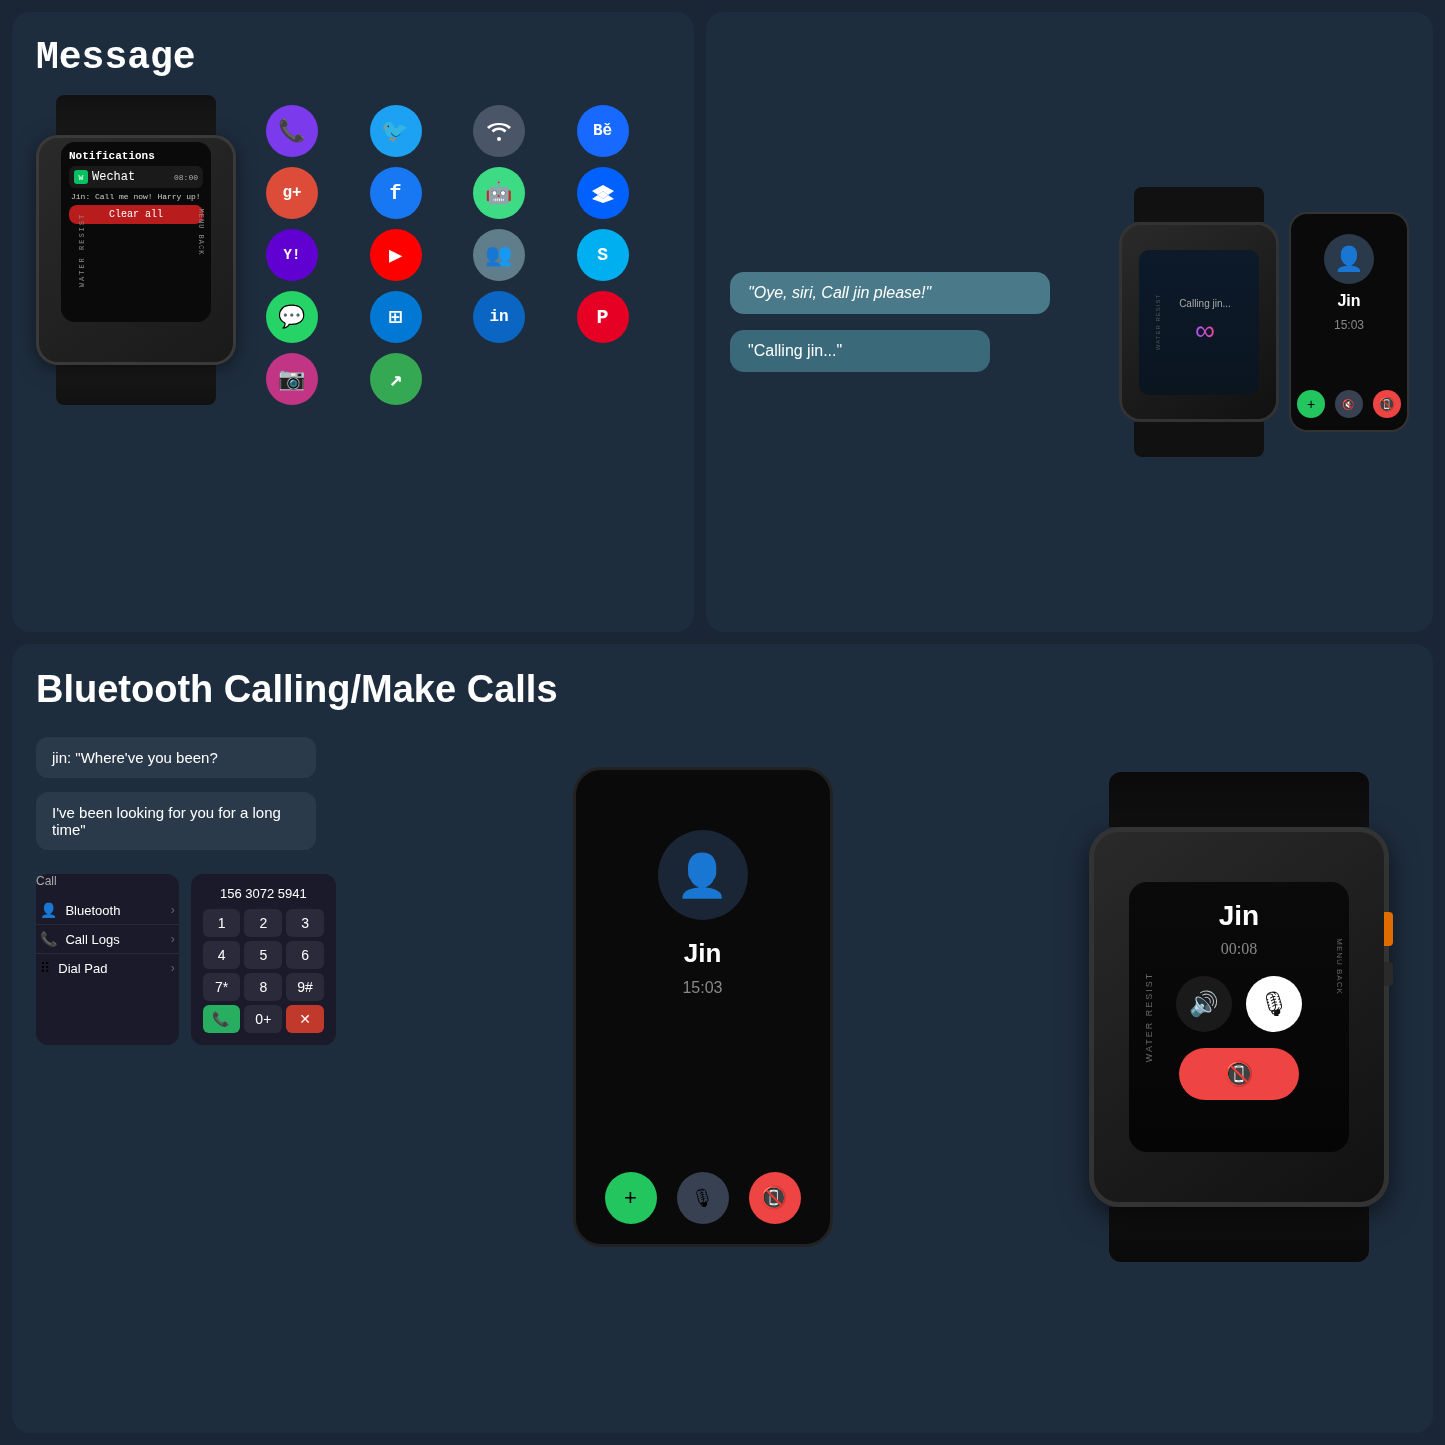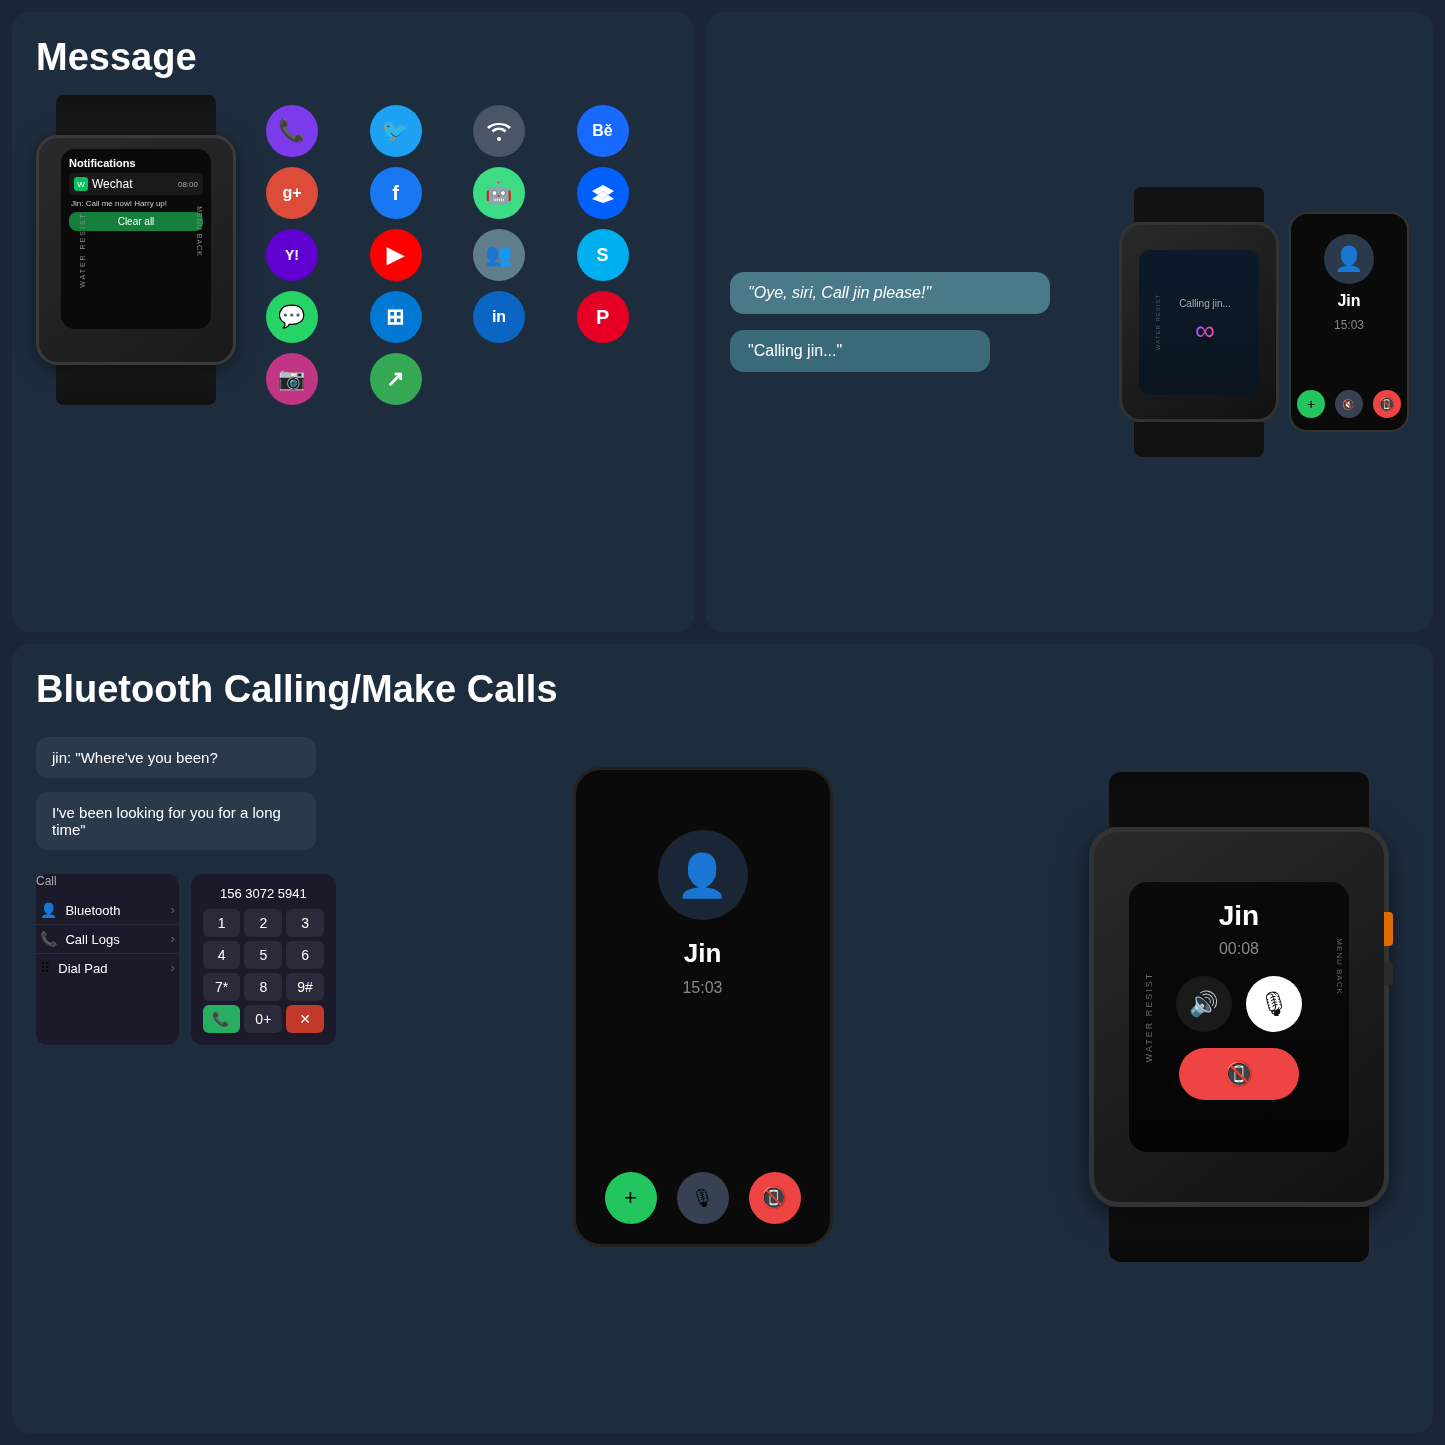--- a/index.html
+++ b/index.html
@@ -45,20 +45,21 @@
       font-size: 38px;
       font-weight: bold;
       margin-bottom: 16px;
     }
 
     
     .message-panel {
       width: 48%;
       display: flex;
       flex-direction: column;
+      font-family: Liberation Mono, monospace;
     }
 
     .message-content {
       display: flex;
       gap: 10px;
       flex: 1;
     }
 
     
     .watch-container {
@@ -80,21 +81,21 @@
       justify-content: flex-start;
       overflow: hidden;
       box-shadow: 0 4px 20px rgba(0,0,0,0.5);
     }
 
     .watch-screen {
       width: 150px;
       height: 180px;
       background: #0a0a0a;
       border-radius: 14px;
-      margin-top: 11px;
+      margin-top: 4px;
       overflow: hidden;
       display: flex;
       flex-direction: column;
       padding: 8px;
     }
 
     .notif-header {
       color: white;
       font-size: 11px;
       font-weight: bold;
@@ -134,21 +135,21 @@
       margin-left: auto;
     }
 
     .notif-msg {
       color: #ccc;
       font-size: 8px;
       padding: 0 2px;
     }
 
     .clear-btn {
-      background: #15803d;
+      background: #b91c1c;
       color: white;
       font-size: 10px;
       border-radius: 8px;
       padding: 4px 10px;
       text-align: center;
       margin-top: 4px;
     }
 
     .app-icon {
       width: 52px;
@@ -508,20 +509,21 @@
 
     .wl-name {
       color: white;
       font-size: 28px;
       font-weight: bold;
     }
 
     .wl-time {
       color: #888;
       font-size: 16px;
+      font-family: Liberation Serif, serif;
     }
 
     .wl-actions {
       display: flex;
       gap: 14px;
       margin-top: 10px;
     }
 
     .wl-btn {
       width: 56px;

